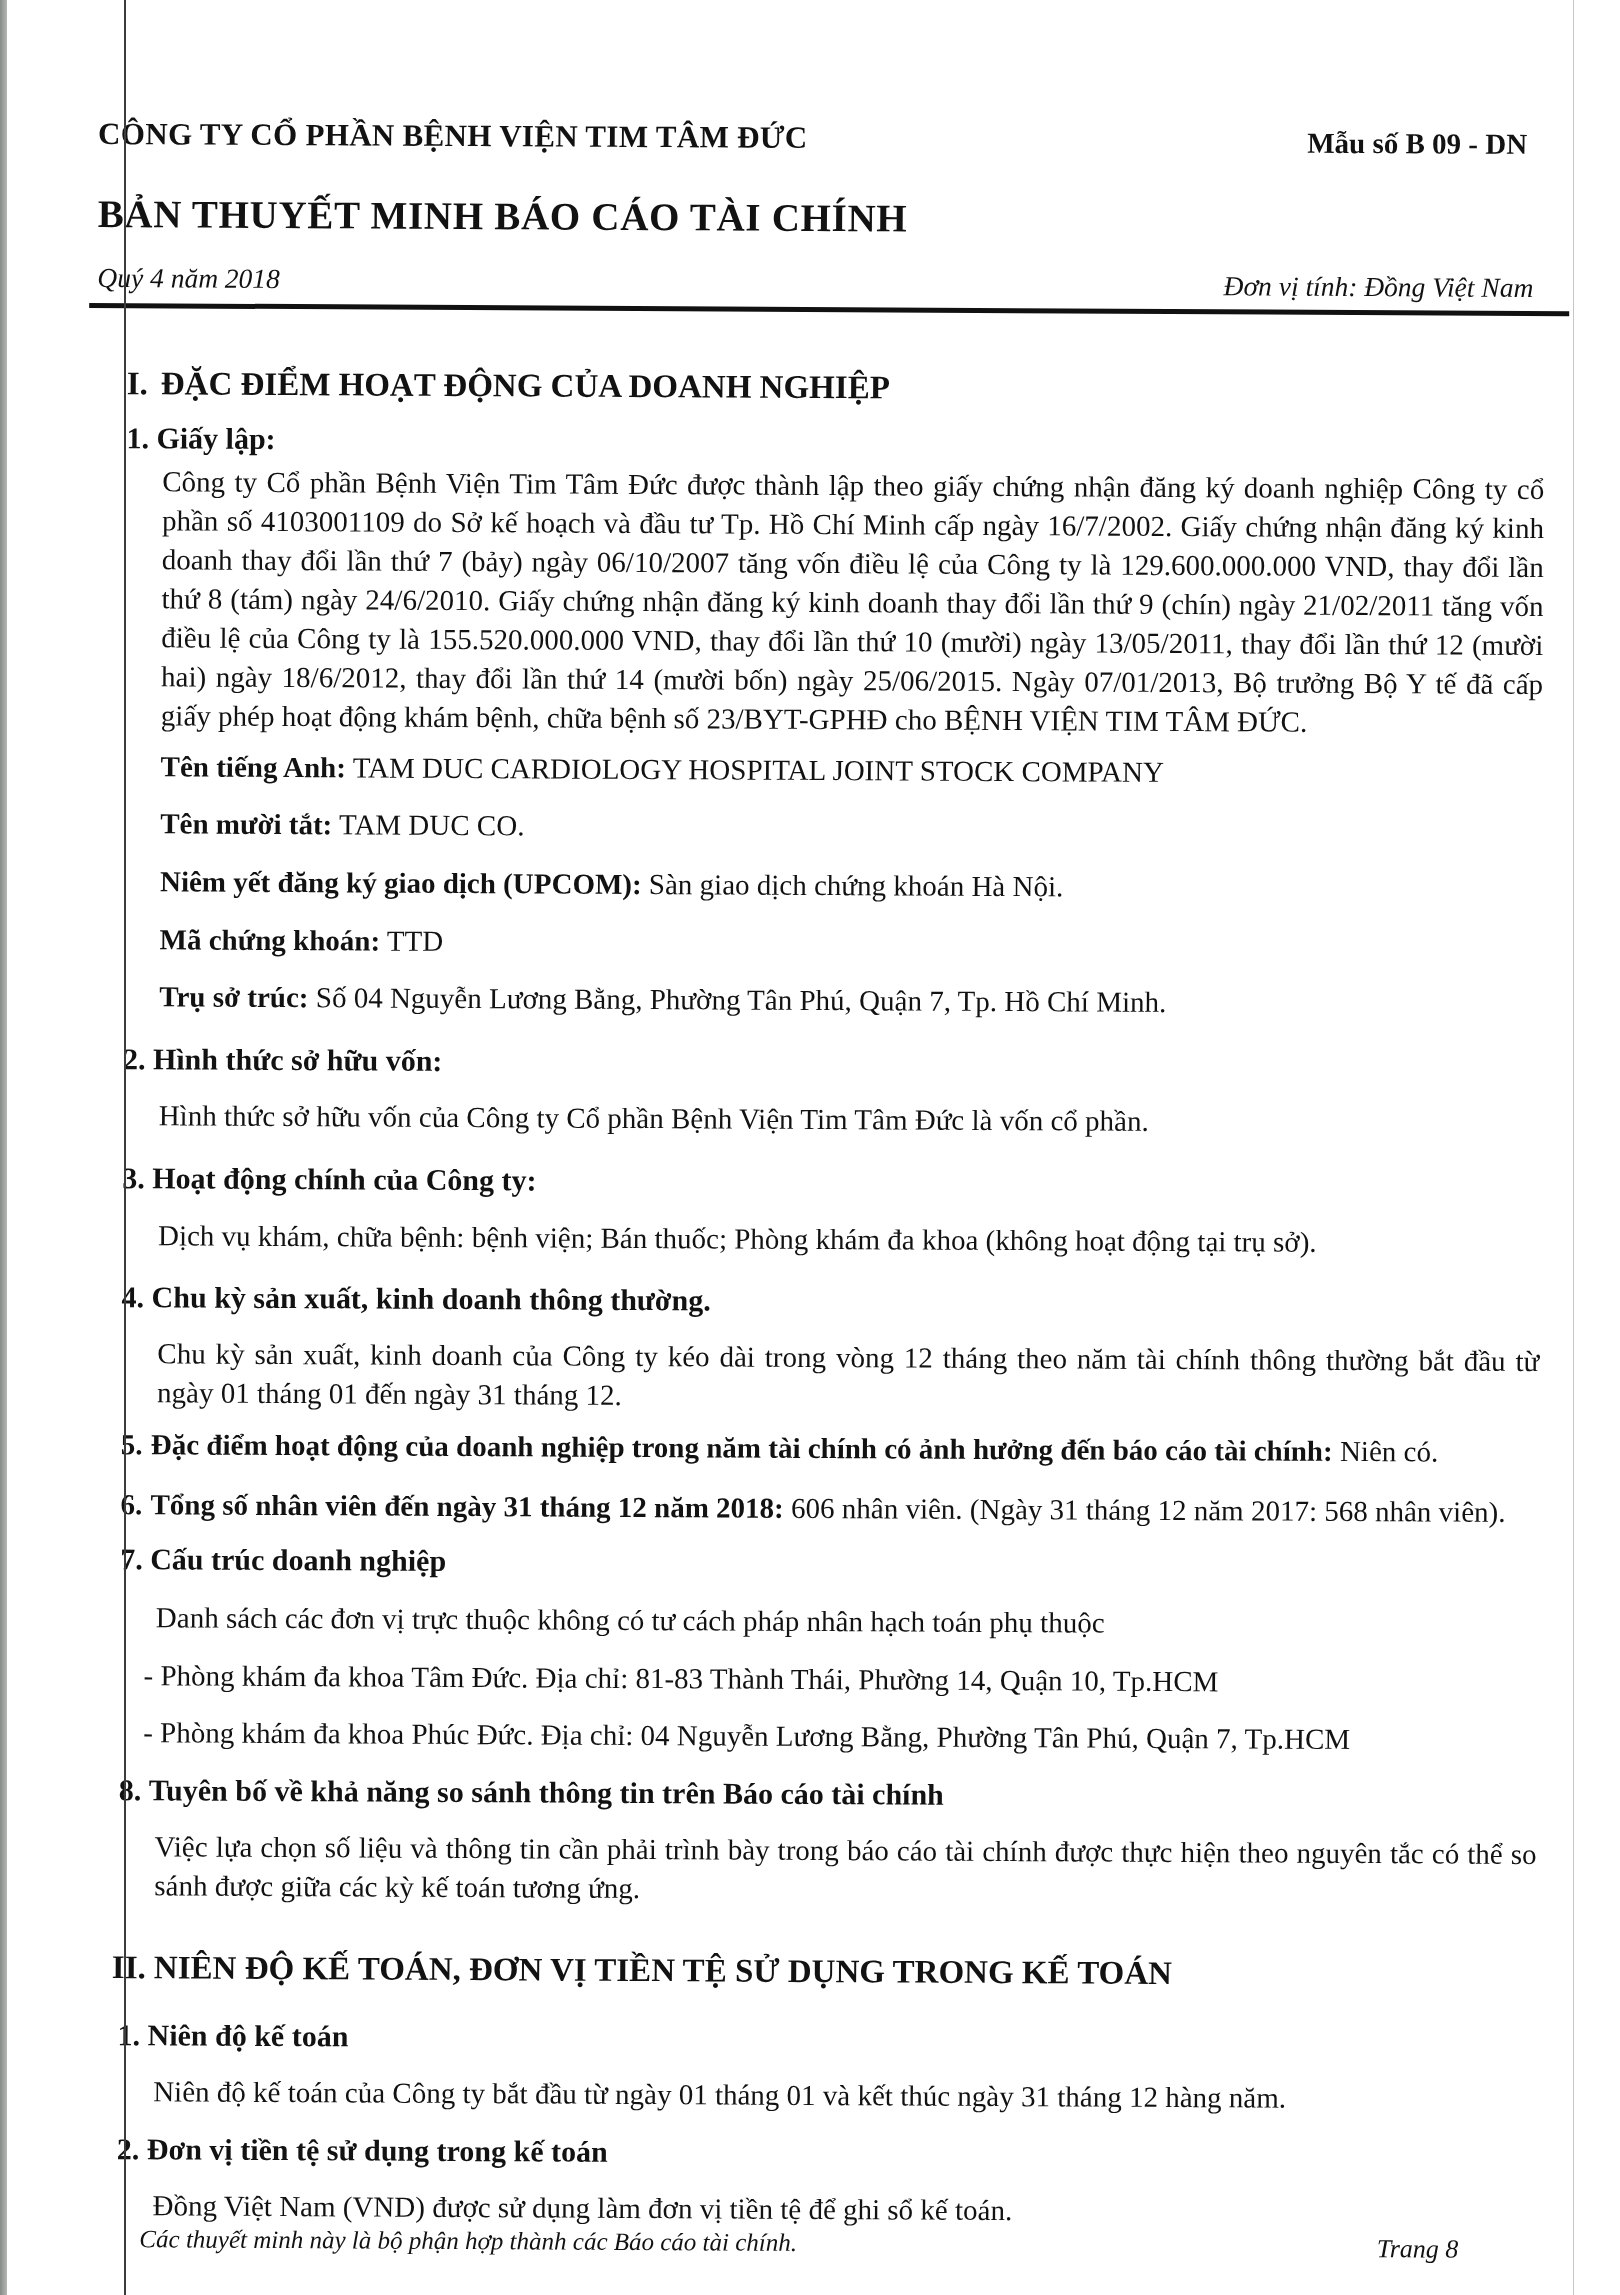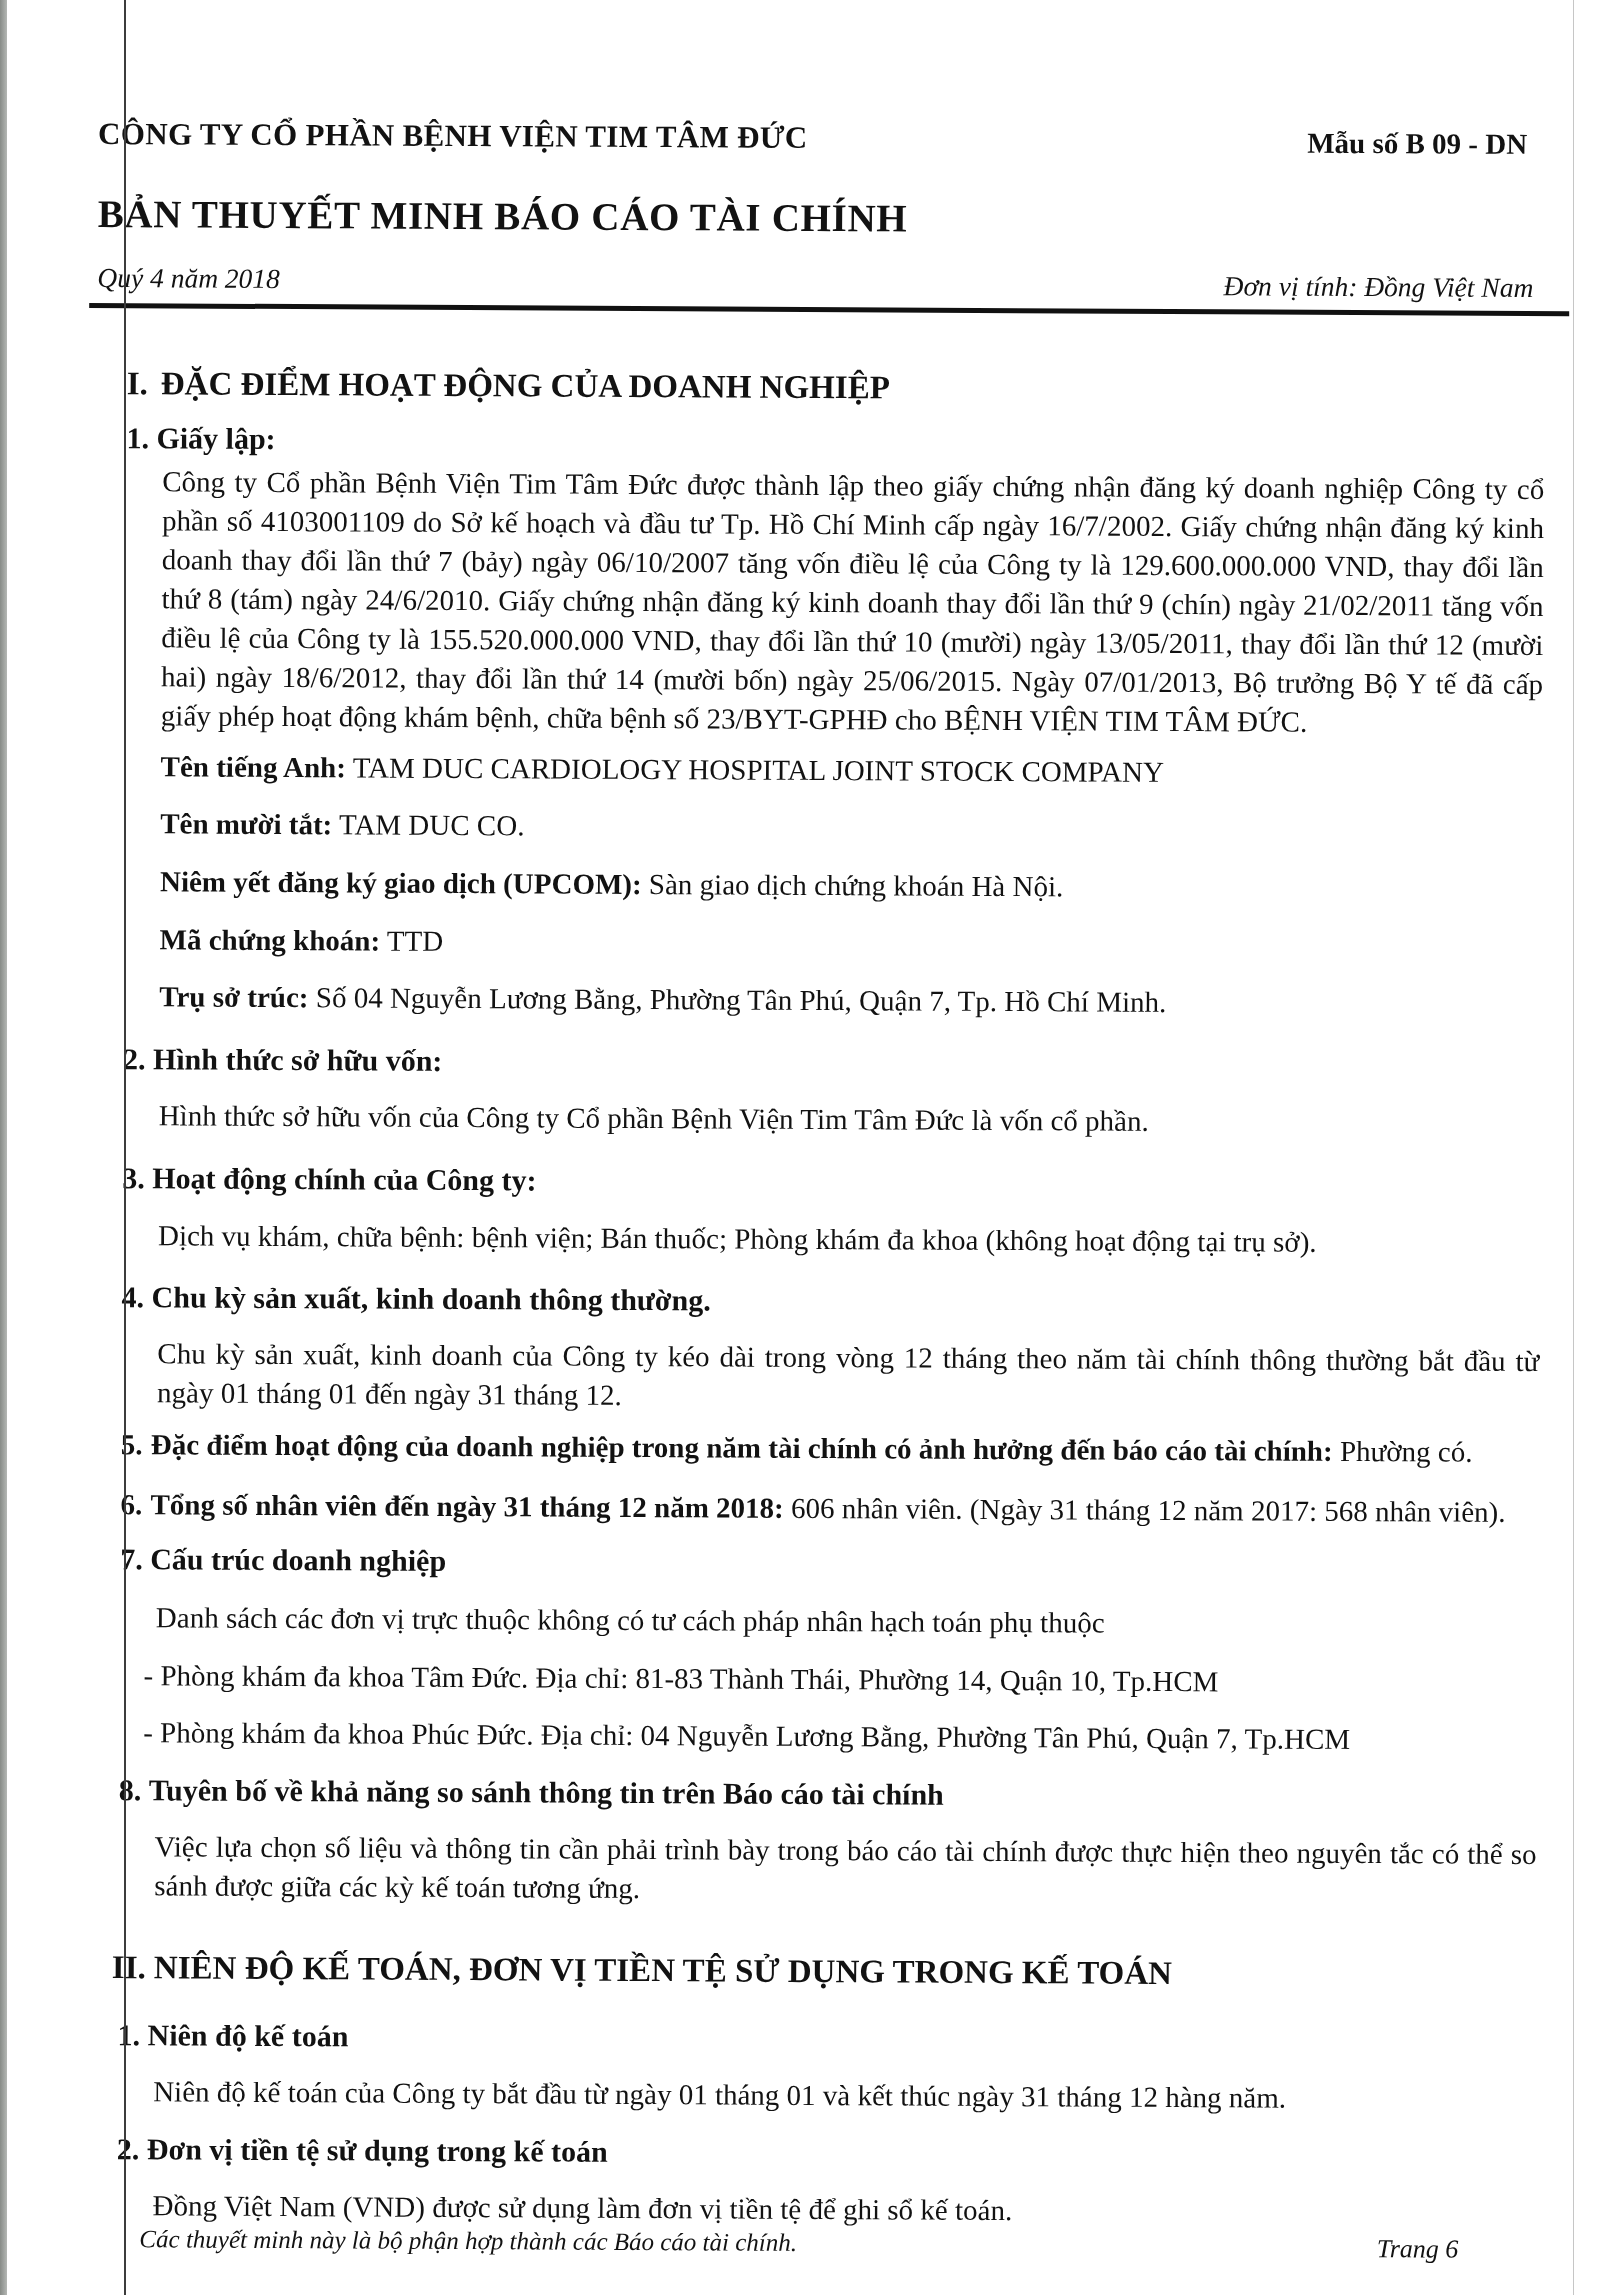--- a/index.html
+++ b/index.html
@@ -93,21 +93,21 @@
     <span class="hnum">3.</span><span>Hoạt động chính của Công ty:</span>
   </div>
   <div class="abs body-t para" style="top:1216px;">Dịch vụ khám, chữa bệnh: bệnh viện; Bán thuốc; Phòng khám đa khoa (không hoạt động tại trụ sở).</div>
 
   <div class="abs num-h" style="left:128px;top:1278px;">
     <span class="hnum">4.</span><span>Chu kỳ sản xuất, kinh doanh thông thường.</span>
   </div>
   <div class="abs body-t para" style="top:1334px;">Chu kỳ sản xuất, kinh doanh của Công ty kéo dài trong vòng 12 tháng theo năm tài chính thông thường bắt đầu từ ngày 01 tháng 01 đến ngày 31 tháng 12.</div>
 
   <div class="abs mixed numline" style="top:1425px;">
-    <span class="b hnum">5.</span><span class="b">Đặc điểm hoạt động của doanh nghiệp trong năm tài chính có ảnh hưởng đến báo cáo tài chính:</span> <span>Phường có.</span>
+    <span class="b hnum">5.</span><span class="b">Đặc điểm hoạt động của doanh nghiệp trong năm tài chính có ảnh hưởng đến báo cáo tài chính:</span> <span>Niên có.</span>
   </div>
 
   <div class="abs mixed numline" style="top:1485px;">
     <span class="b hnum">6.</span><span class="b">Tổng số nhân viên đến ngày 31 tháng 12 năm 2018:</span> <span>606 nhân viên. (Ngày 31 tháng 12 năm 2017: 568 nhân viên).</span>
   </div>
 
   <div class="abs num-h" style="left:128px;top:1540px;">
     <span class="hnum">7.</span><span>Cấu trúc doanh nghiệp</span>
   </div>
   <div class="abs line-t lbl" style="top:1598px;">Danh sách các đơn vị trực thuộc không có tư cách pháp nhân hạch toán phụ thuộc</div>
@@ -127,20 +127,20 @@
     <span class="hnum">1.</span><span>Niên độ kế toán</span>
   </div>
   <div class="abs body-t para" style="top:2072px;">Niên độ kế toán của Công ty bắt đầu từ ngày 01 tháng 01 và kết thúc ngày 31 tháng 12 hàng năm.</div>
 
   <div class="abs num-h" style="left:128px;top:2130px;">
     <span class="hnum">2.</span><span>Đơn vị tiền tệ sử dụng trong kế toán</span>
   </div>
   <div class="abs body-t para" style="top:2186px;">Đồng Việt Nam (VND) được sử dụng làm đơn vị tiền tệ để ghi sổ kế toán.</div>
 
   <div class="abs footer-note">Các thuyết minh này là bộ phận hợp thành các Báo cáo tài chính.</div>
-  <div class="abs footer-page">Trang 6</div>
+  <div class="abs footer-page">Trang 8</div>
 
 </div>
 
 <div class="edge-shadow"></div>
 <div class="vline-left"></div>
 <div class="vline-right"></div>
 
 
 </body></html>

